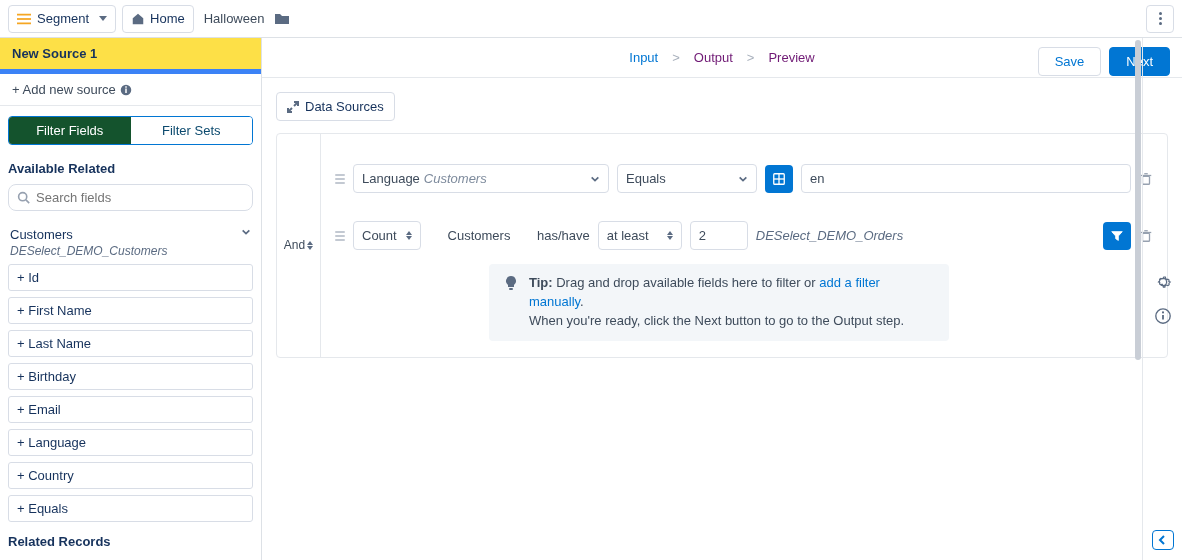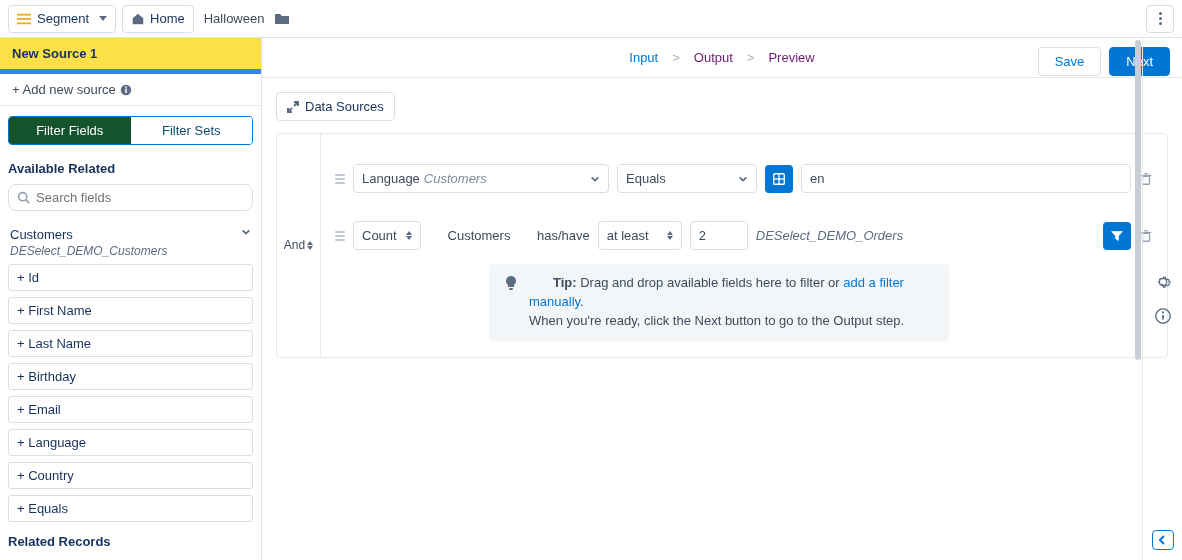--- a/index.html
+++ b/index.html
@@ -69,21 +69,21 @@
 .trash{width:14px;height:14px;stroke:#97a1b0;fill:none;stroke-width:1.5;cursor:pointer;}
 .w-count{width:68px;}
 .plain-label{color:#3e4b5b;font-size:13px;}
 .w-rel{width:84px;}
 .w-num{width:58px;}
 .demo{font-style:italic;color:#5b6b82;}
 .filter-ic{width:14px;height:14px;fill:#fff;}
 .tip-box{background:#f3f6f9;border-radius:4px;padding:10px 14px;display:flex;gap:10px;align-items:flex-start;margin:2px 0 0 154px;max-width:460px;}
 .bulb{width:16px;height:16px;fill:#5b6b82;flex-shrink:0;margin-top:1px;}
 .tip-text{color:#3e4b5b;line-height:1.45;}
-.tip-text b{font-weight:600;margin-left:24px;}
+.tip-text b{font-weight:600;}
 .tip-text a{color:#0176d3;text-decoration:none;cursor:pointer;}
 
 .rail{position:absolute;right:0;top:38px;bottom:0;width:40px;border-left:1px solid #e5e8ec;display:flex;flex-direction:column;align-items:center;justify-content:center;gap:16px;}
 .rail svg{width:18px;height:18px;fill:#5b6b82;stroke:#5b6b82;}
 .rail .collapse{position:absolute;bottom:10px;right:8px;width:22px;height:20px;border:1px solid #0176d3;border-radius:4px;display:flex;align-items:center;justify-content:center;}
 .rail .collapse svg{width:10px;height:10px;stroke:#0176d3;fill:none;stroke-width:2;}
 .scrollbar{position:absolute;right:40px;top:38px;bottom:0;width:8px;}
 .scroll-thumb{position:absolute;left:1px;top:2px;width:6px;height:320px;background:#c9ced6;border-radius:3px;}
 </style>
 </head>

